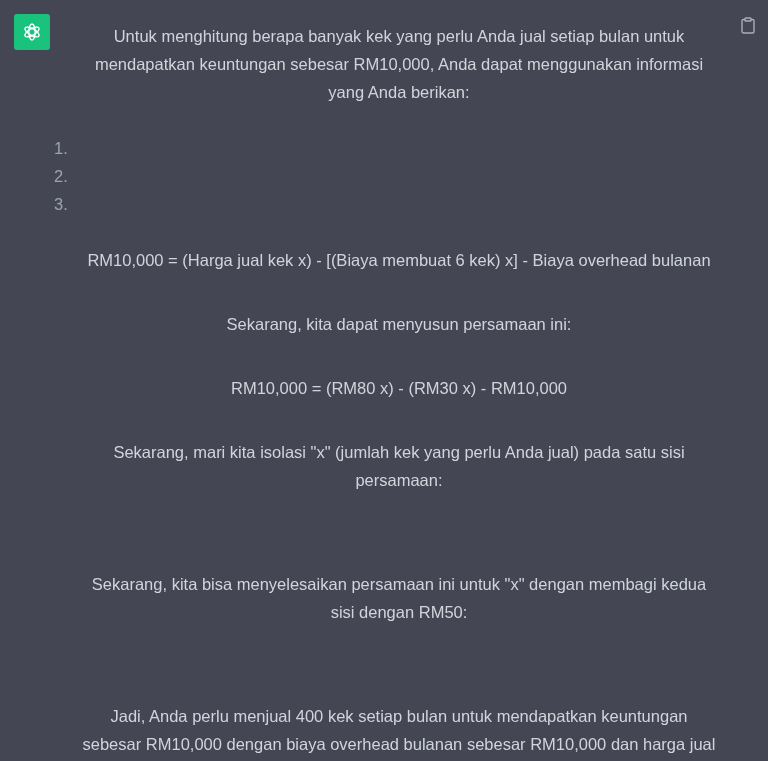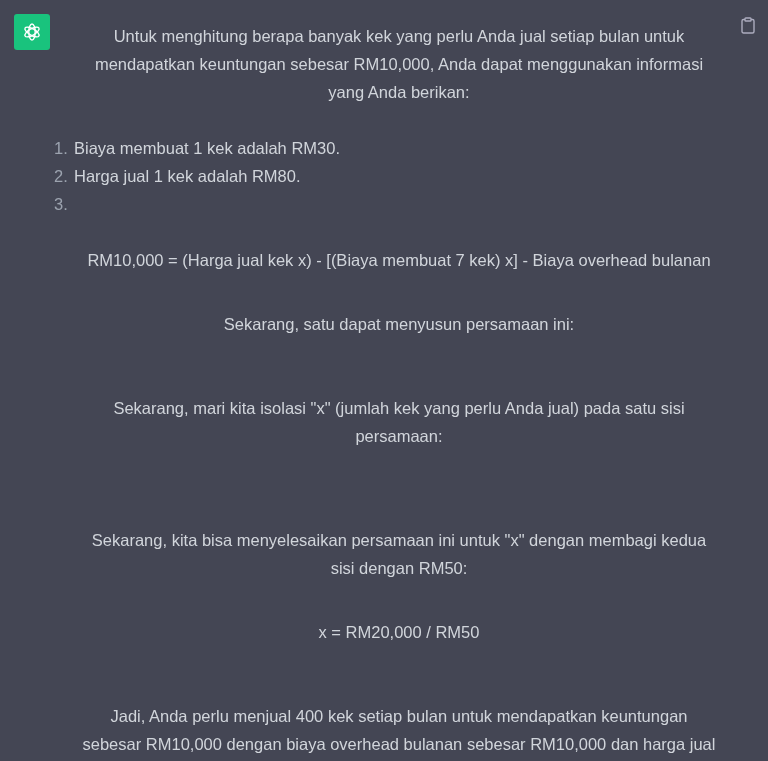--- a/index.html
+++ b/index.html
@@ -55,39 +55,37 @@
     <rect x="4" y="1" width="6" height="3" rx="0.8" fill="#444654"></rect>
   </svg>
 </div>
 
 <div class="content">
   <p>Untuk menghitung berapa banyak kek yang perlu Anda jual setiap bulan untuk mendapatkan keuntungan sebesar RM10,000, Anda dapat menggunakan informasi yang Anda berikan:</p>
   <div class="gap"></div>
   <ol class="list">
     <li>
         <span class="num">1.</span>
-        <span>Biaya membuat 1 kek adalah RM30.</span>
       </li>
     <li>
         <span class="num">2.</span>
-        <span>Harga jual 1 kek adalah RM80.</span>
       </li>
     <li>
         <span class="num">3.</span>
       </li>
   </ol>
   <div class="gap"></div>
-  <p>RM10,000 = (Harga jual kek x) - [(Biaya membuat 7 kek) x] - Biaya overhead bulanan</p>
+  <p>RM10,000 = (Harga jual kek x) - [(Biaya membuat 6 kek) x] - Biaya overhead bulanan</p>
   <div class="gap"></div>
-  <p>Sekarang, satu dapat menyusun persamaan ini:</p>
+  <p>Sekarang, kita dapat menyusun persamaan ini:</p>
   <div class="gap"></div>
+  <p>RM10,000 = (RM80 x) - (RM30 x) - RM10,000</p>
   <div class="gap"></div>
   <p>Sekarang, mari kita isolasi "x" (jumlah kek yang perlu Anda jual) pada satu sisi persamaan:</p>
   <div class="gap"></div>
   <div class="gap"></div>
   <div class="gap"></div>
   <p>Sekarang, kita bisa menyelesaikan persamaan ini untuk "x" dengan membagi kedua sisi dengan RM50:</p>
   <div class="gap"></div>
-  <p>x = RM20,000 / RM50</p>
   <div class="gap"></div>
   <div class="gap"></div>
   <p>Jadi, Anda perlu menjual 400 kek setiap bulan untuk mendapatkan keuntungan sebesar RM10,000 dengan biaya overhead bulanan sebesar RM10,000 dan harga jual 1 kek sebesar</p>
 </div>
 
 </body></html>

